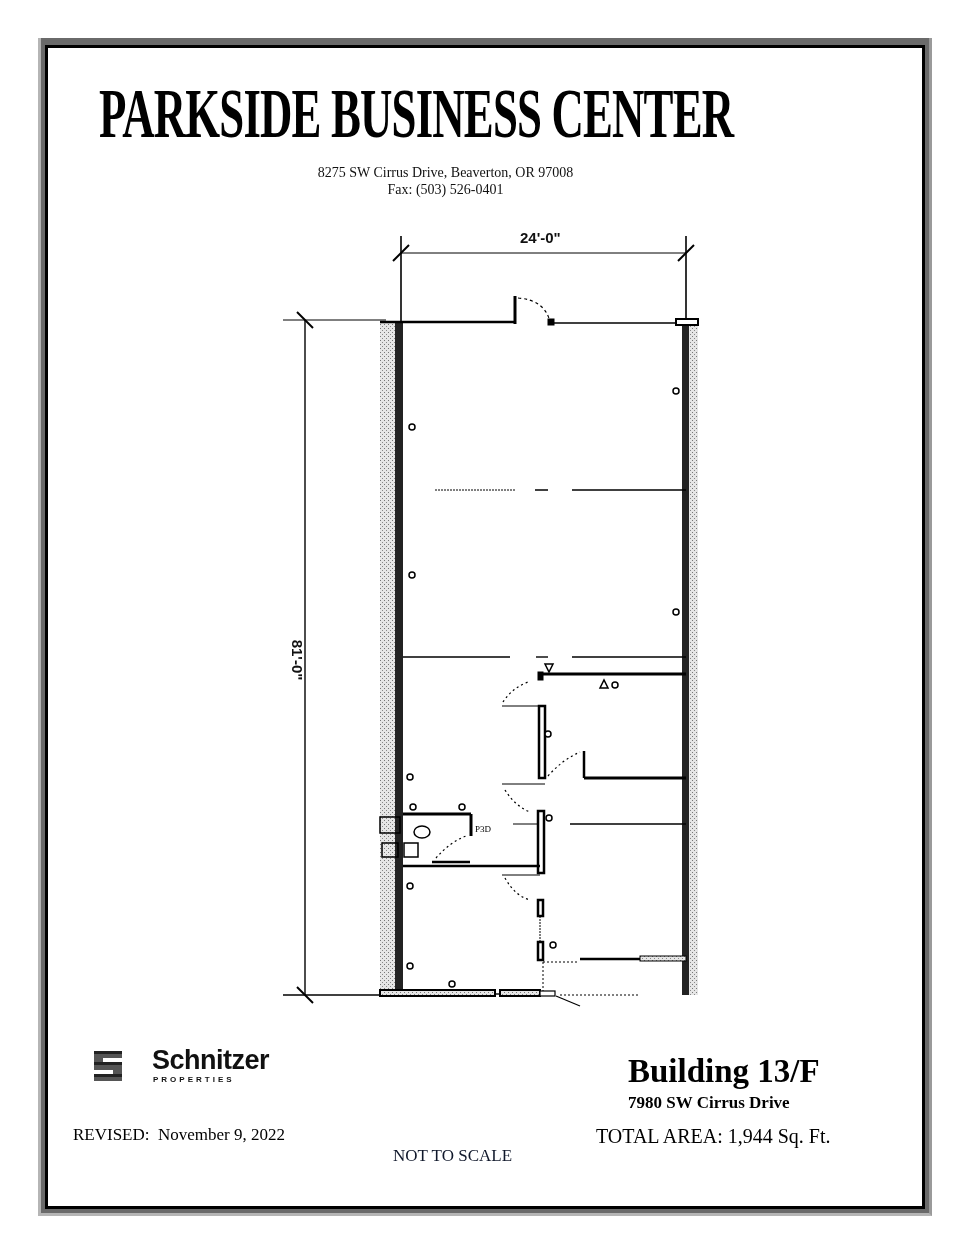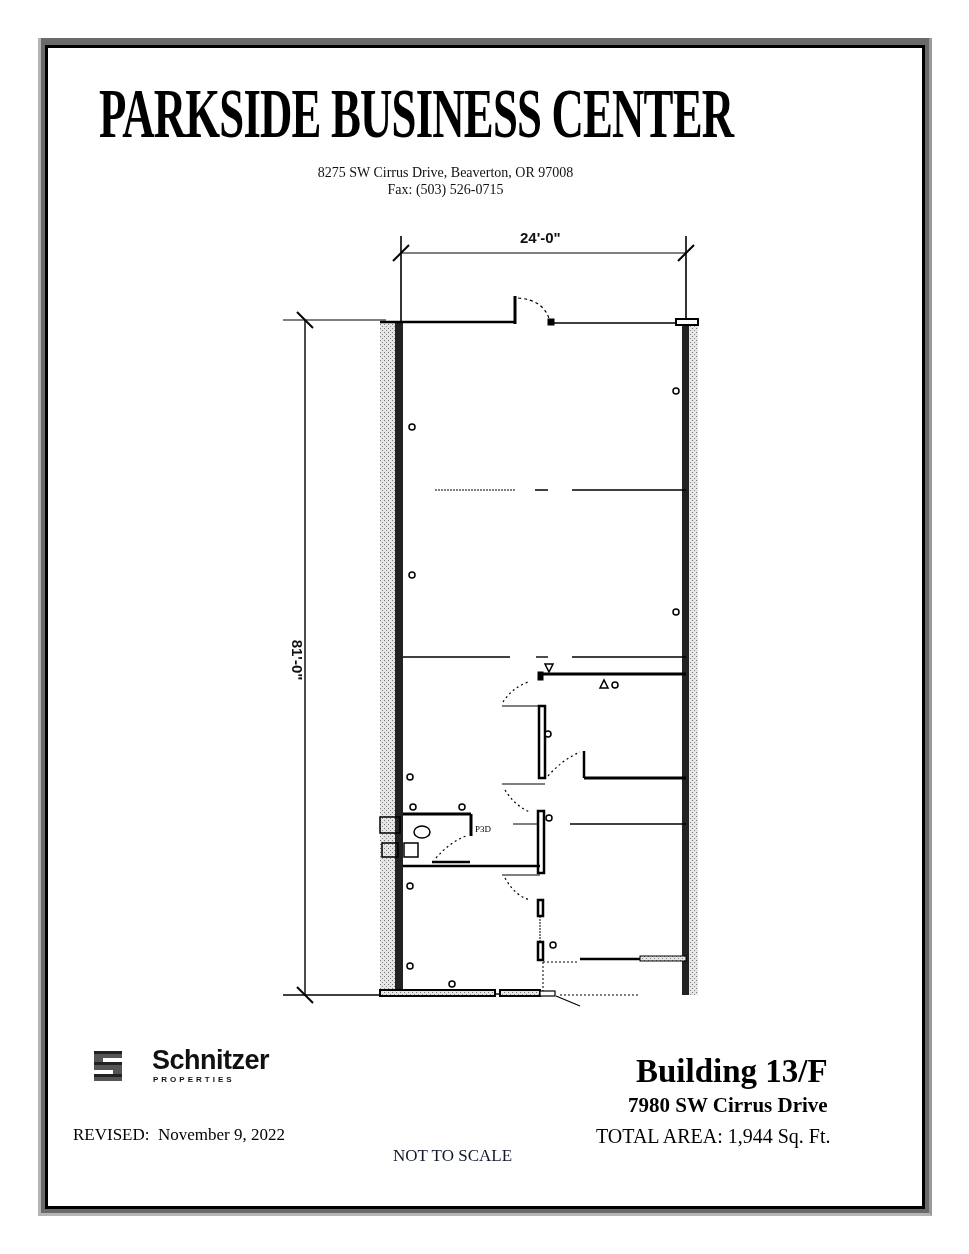--- a/index.html
+++ b/index.html
@@ -8,39 +8,39 @@
     .frame-inner { position: absolute; left: 45px; top: 45px; width: 880px; height: 1164px; background: #ffffff; border: 3px solid #000; box-sizing: border-box; }
     .title { position: absolute; left: 0; width: 969px; top: 74px; text-align: left; }
     .title span { display: inline-block; font-family: "Liberation Serif", serif; font-weight: bold; font-size: 54px; letter-spacing: -1px; transform: scaleX(0.83) scaleY(1.28); transform-origin: center top; color: #000; margin-left: 34px; white-space: nowrap; }
     .contact { position: absolute; left: 0; width: 891px; top: 164px; text-align: center; font-size: 14px; line-height: 17px; color: #111; }
     .contact div { padding-left: 0px; }
     .plan { position: absolute; left: 0; top: 0; }
     .logo { position: absolute; left: 90px; top: 1047px; display: flex; align-items: center; gap: 18px; }
     .logo-text { margin-left: 8px; line-height: 1; }
     .logo-name { font-family: "Liberation Sans", sans-serif; font-size: 27px; font-weight: bold; color: #111; letter-spacing: -0.5px; }
     .logo-sub { font-family: "Liberation Sans", sans-serif; font-size: 8px; font-weight: bold; letter-spacing: 3px; color: #111; margin-top: 2px; margin-left: 1px; }
-    .building { position: absolute; left: 628px; top: 1053px; font-size: 33px; font-weight: bold; color: #000; margin-left: 8px; }
-    .street { position: absolute; left: 628px; top: 1093px; font-size: 21px; font-weight: bold; color: #000; }
+    .building { position: absolute; left: 628px; top: 1053px; font-size: 33px; font-weight: bold; color: #000; }
+    .street { position: absolute; left: 628px; top: 1093px; font-size: 17px; font-weight: bold; color: #000; }
     .area { position: absolute; left: 596px; top: 1125px; font-size: 20px; color: #000; }
     .revised { position: absolute; left: 73px; top: 1125px; font-size: 17px; color: #000; white-space: pre; }
     .scale { position: absolute; left: 393px; top: 1146px; font-size: 17px; color: #0f172a; }
   </style>
 </head>
 <body>
 
 <div class="frame-outer"></div>
 <div class="frame-inner"></div>
 
 <div class="title">
   <span>PARKSIDE BUSINESS CENTER</span>
 </div>
 
 <div class="contact">
   <div>8275 SW Cirrus Drive, Beaverton, OR 97008</div>
-  <div>Fax: (503) 526-0715</div>
+  <div>Fax: (503) 526-0401</div>
 </div>
 
 <svg class="plan" width="969" height="1254" viewBox="0 0 969 1254">
   <defs>
     <pattern id="hatch" width="4" height="4" patternUnits="userSpaceOnUse">
       <rect width="4" height="4" fill="#e6e6e6"></rect>
       <rect x="0" y="0" width="1" height="1" fill="#777"></rect>
       <rect x="2" y="2" width="1" height="1" fill="#888"></rect>
     </pattern>
   </defs>

